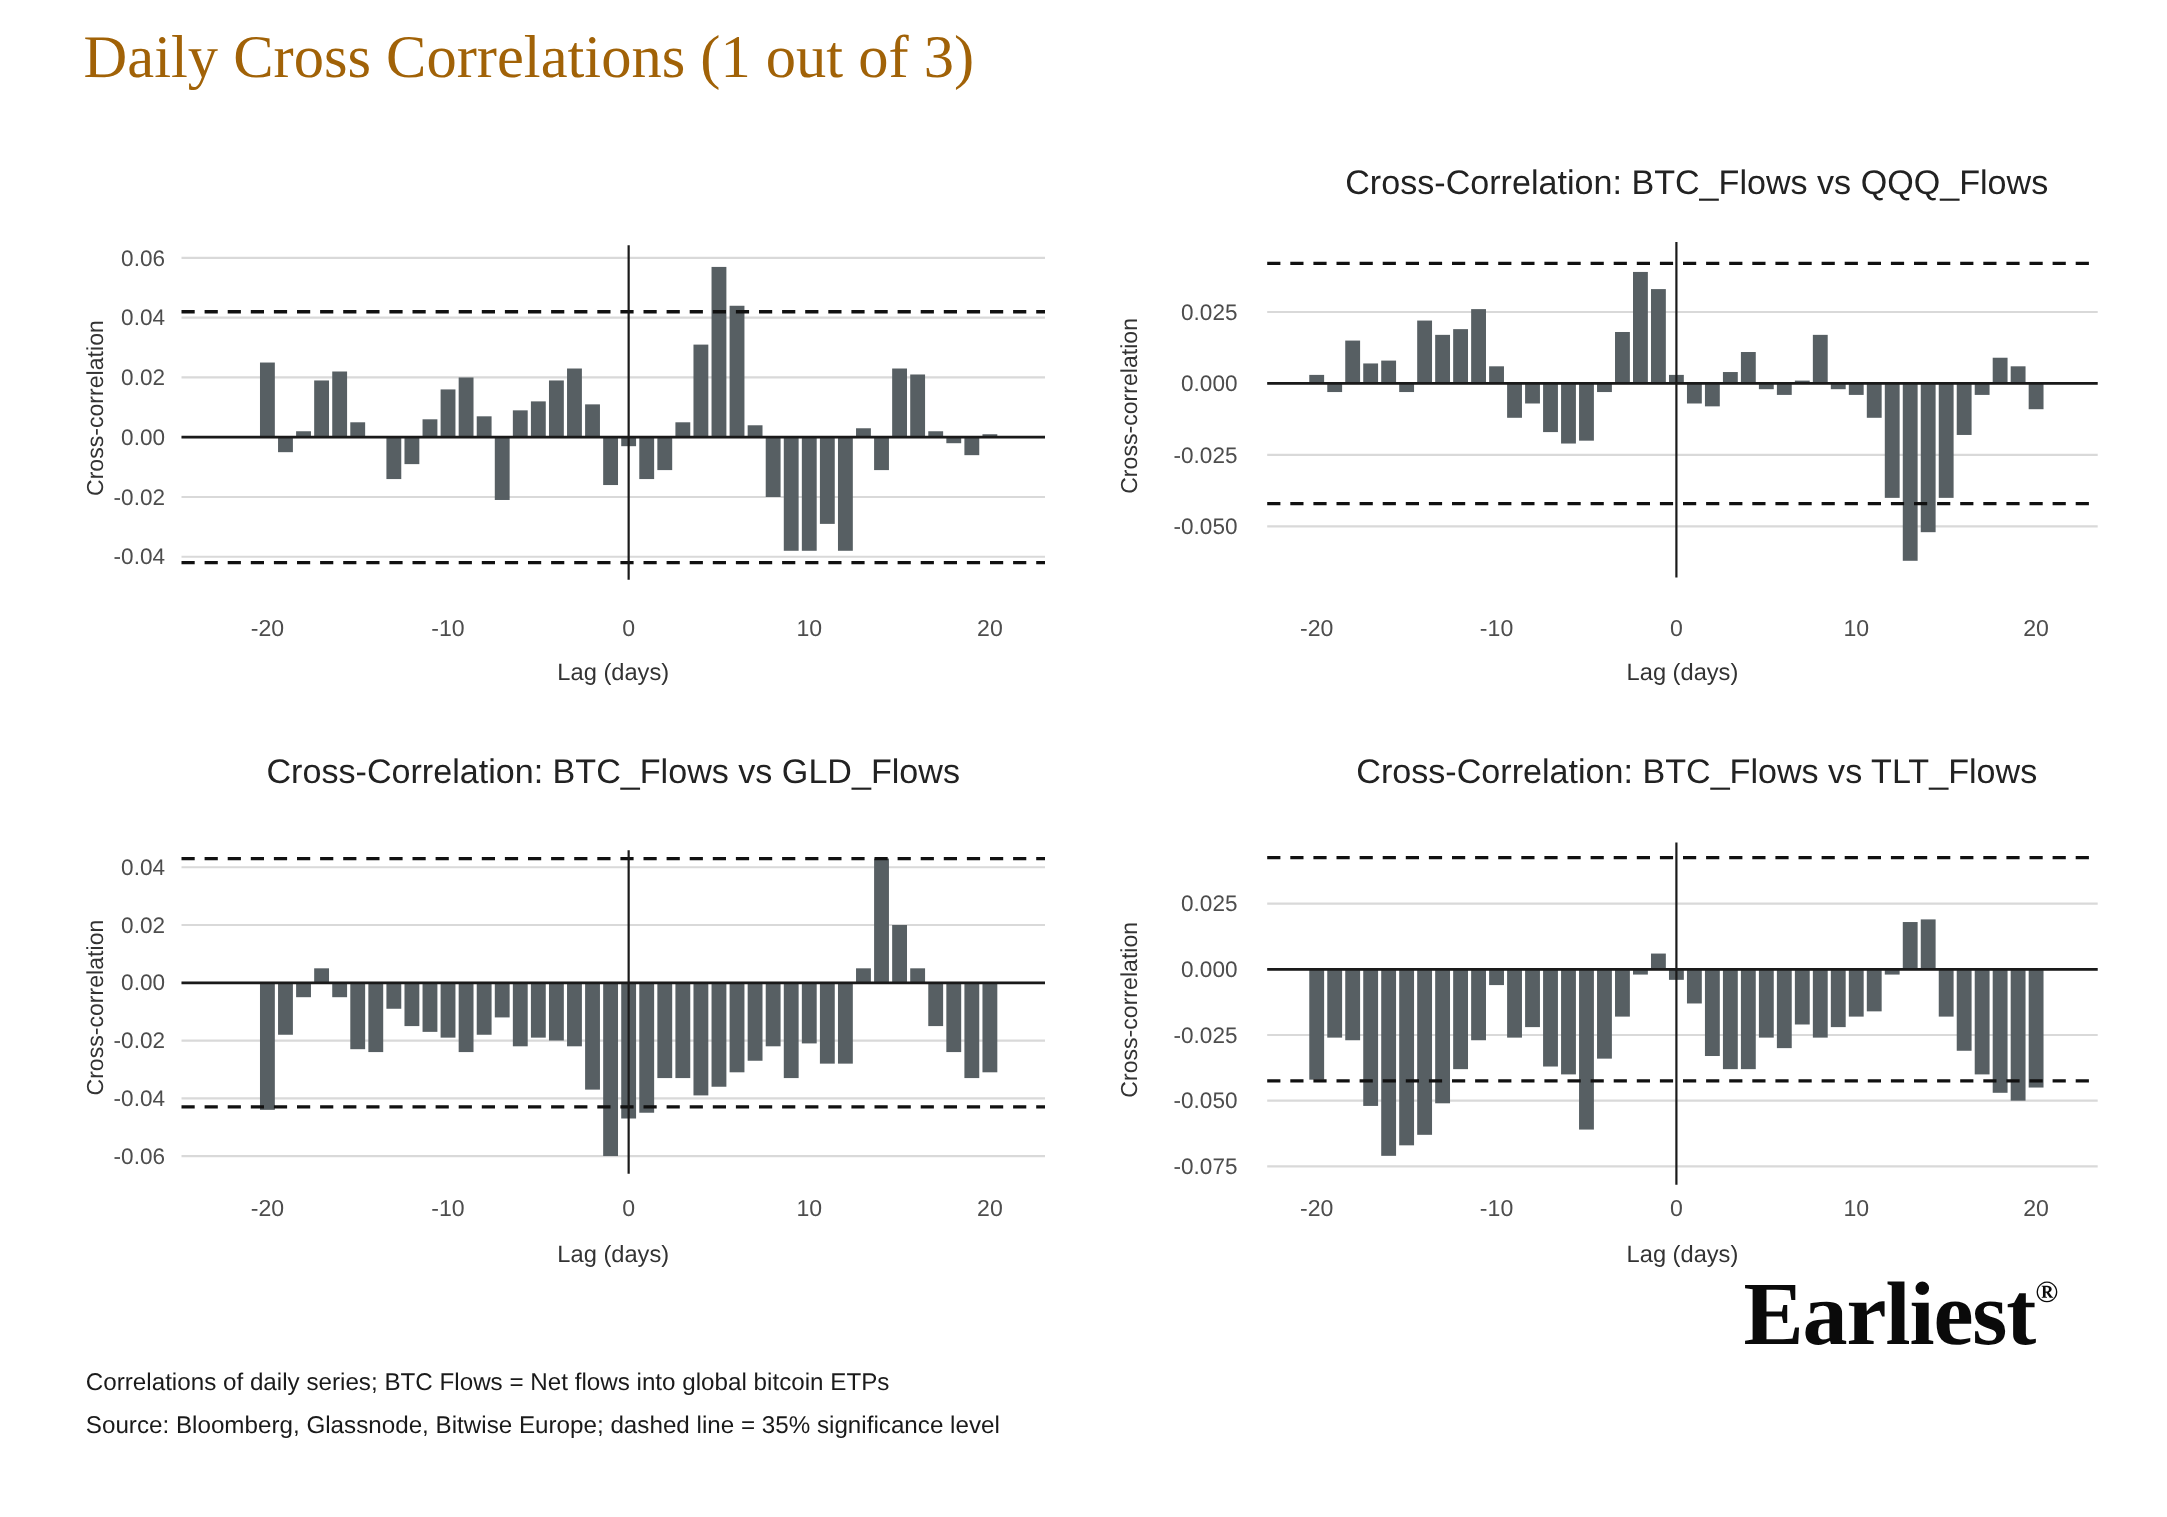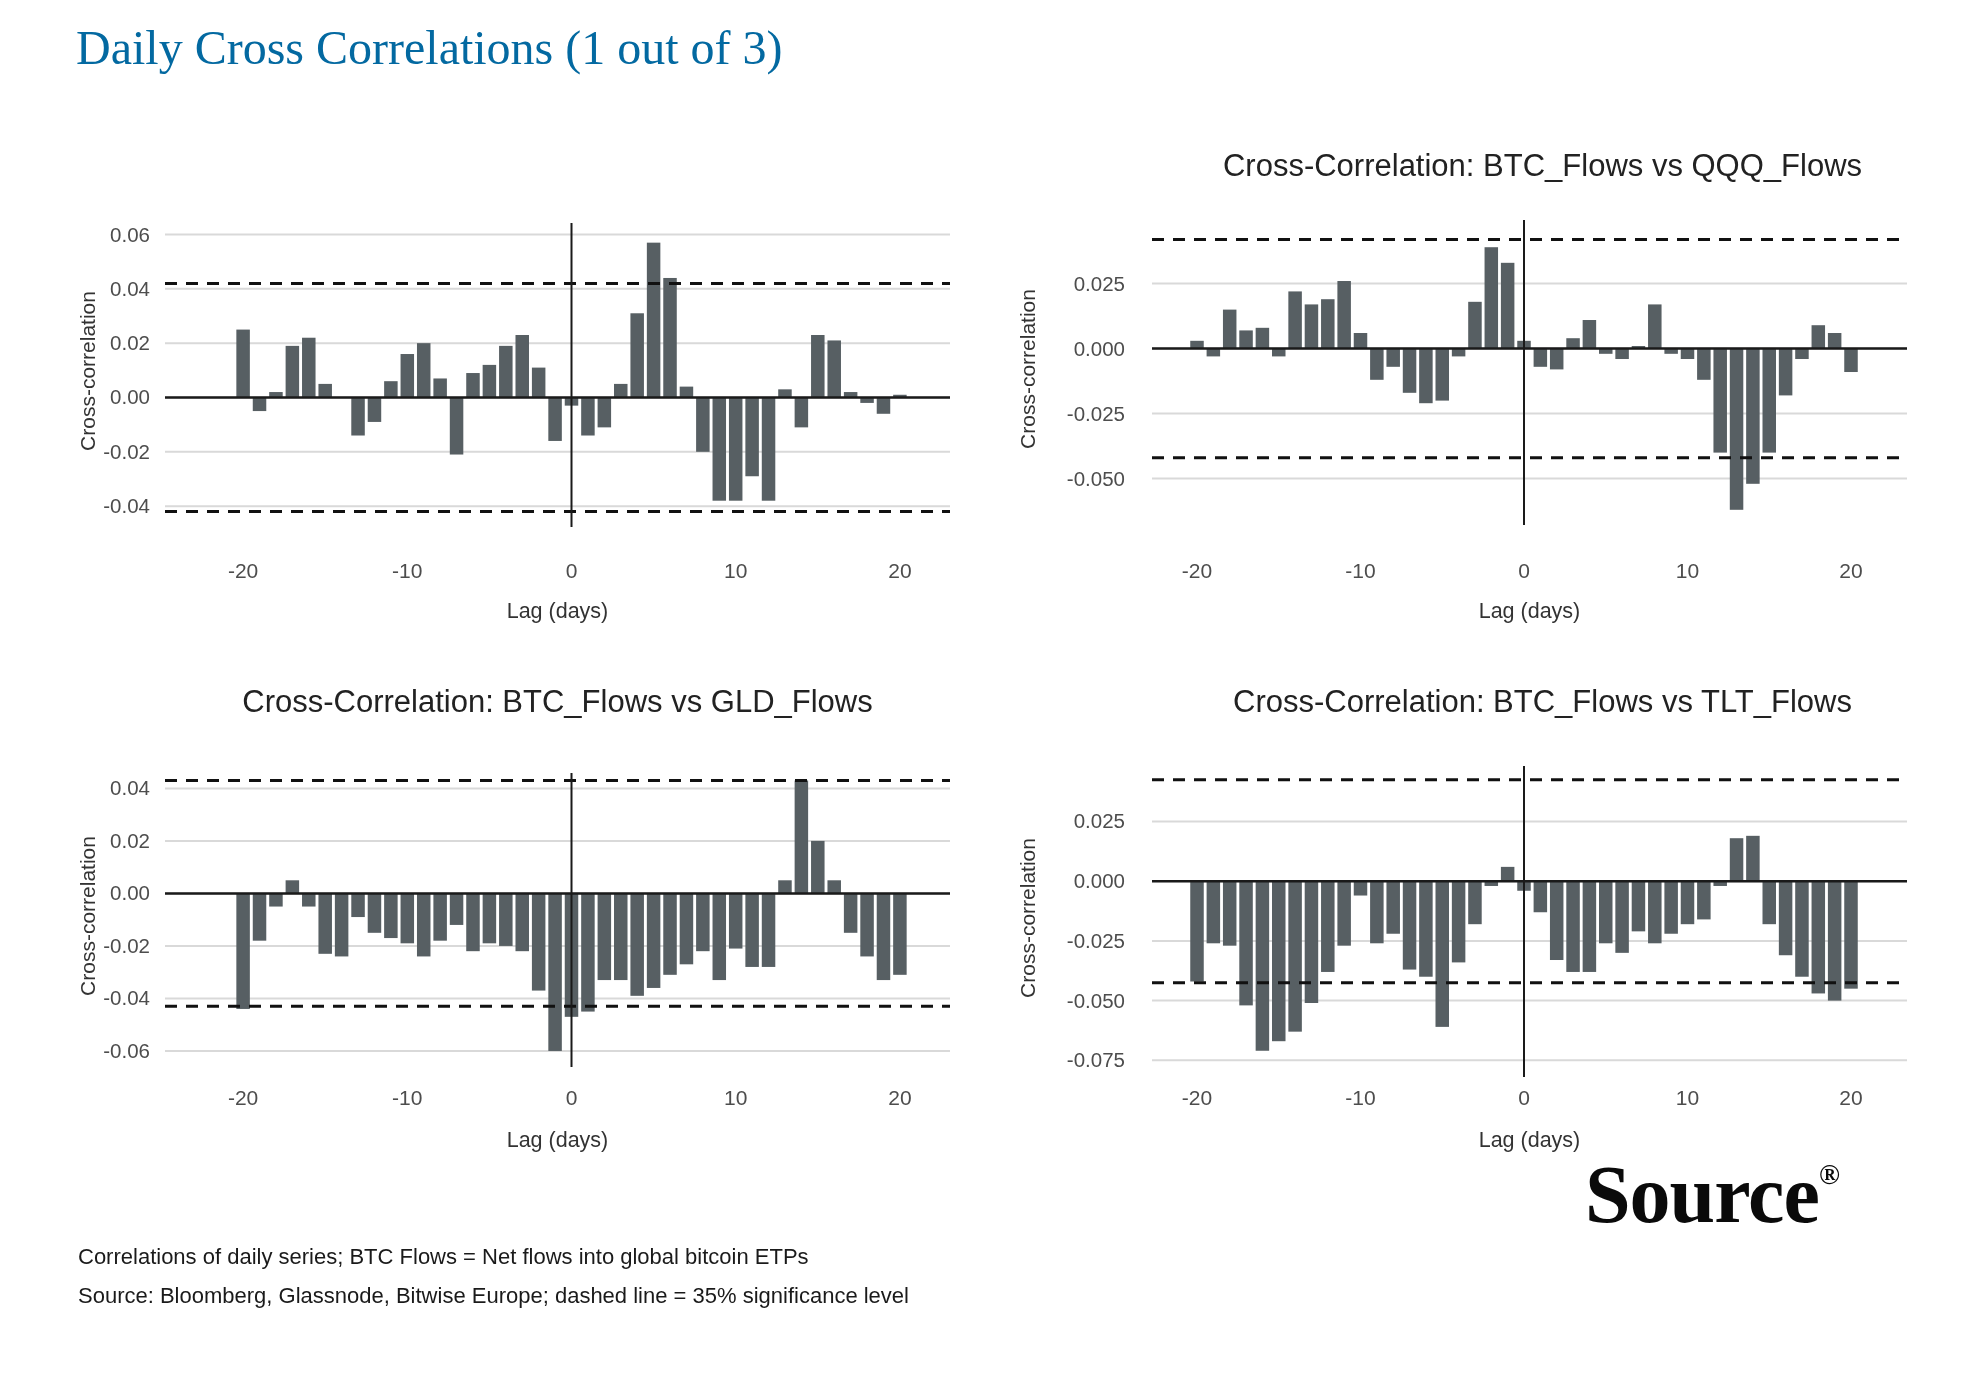--- a/index.html
+++ b/index.html
@@ -2,21 +2,21 @@
 <html><head>
 <meta charset="utf-8">
 <style>
   html,body { margin:0; padding:0; background:#ffffff; }
   .page {
     position:relative; width:1970px; height:1379px; background:#ffffff;
     font-family:"Liberation Sans", sans-serif; overflow:hidden;
   }
   .main-title {
     position:absolute; left:76px; top:20px;
-    font-family:"Liberation Serif", serif; font-size:48px; color:#0369a1;
+    font-family:"Liberation Serif", serif; font-size:55px; color:#a16207;
     letter-spacing:0px; white-space:nowrap;
   }
   .chart-title {
     position:absolute; width:785px; text-align:center;
     font-size:31px; color:#222222; white-space:nowrap;
   }
   .t1 { left:165px; top:148px; }
   .t2 { left:1150px; top:148px; }
   .t3 { left:165px; top:684px; }
   .t4 { left:1150px; top:684px; }
@@ -307,20 +307,20 @@
       <text x="140" y="352.60862619808313" text-anchor="end" font-size="20.5px" fill="#4d4d4d" font-family="Liberation Sans, sans-serif">-0.050</text>
       <text x="140" y="412.3130990415336" text-anchor="end" font-size="20.5px" fill="#4d4d4d" font-family="Liberation Sans, sans-serif">-0.075</text>
       <text x="212" y="450" text-anchor="middle" font-size="21px" fill="#4d4d4d" font-family="Liberation Sans, sans-serif">-20</text>
       <text x="375.5" y="450" text-anchor="middle" font-size="21px" fill="#4d4d4d" font-family="Liberation Sans, sans-serif">-10</text>
       <text x="539" y="450" text-anchor="middle" font-size="21px" fill="#4d4d4d" font-family="Liberation Sans, sans-serif">0</text>
       <text x="702.5" y="450" text-anchor="middle" font-size="21px" fill="#4d4d4d" font-family="Liberation Sans, sans-serif">10</text>
       <text x="866" y="450" text-anchor="middle" font-size="21px" fill="#4d4d4d" font-family="Liberation Sans, sans-serif">20</text>
       <text x="544.5" y="492" text-anchor="middle" font-size="21.5px" fill="#333333" font-family="Liberation Sans, sans-serif">Lag (days)</text>
     </svg>
 
-  <div class="logo"><span>Source</span><span class="reg">®</span></div>
+  <div class="logo"><span>Earliest</span><span class="reg">®</span></div>
 
   <div class="footer">
     <div>Correlations of daily series; BTC Flows = Net flows into global bitcoin ETPs</div>
     <div>Source: Bloomberg, Glassnode, Bitwise Europe; dashed line = 35% significance level</div>
   </div>
 
 </div>
 
 </body></html>

